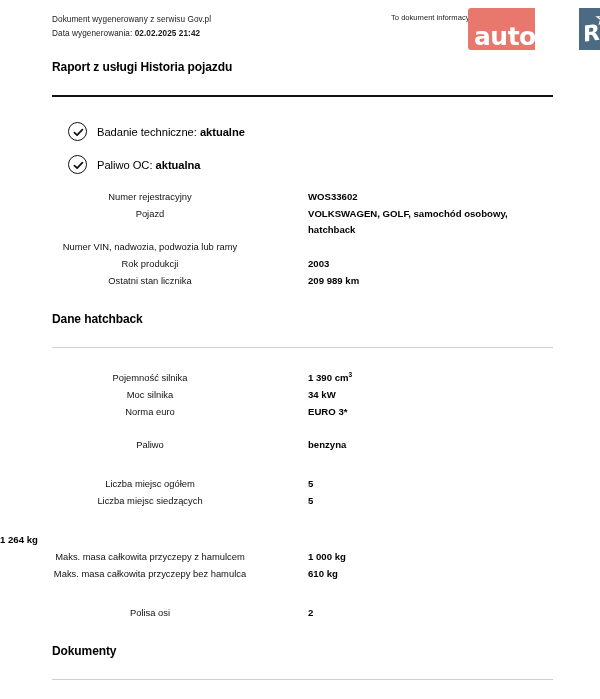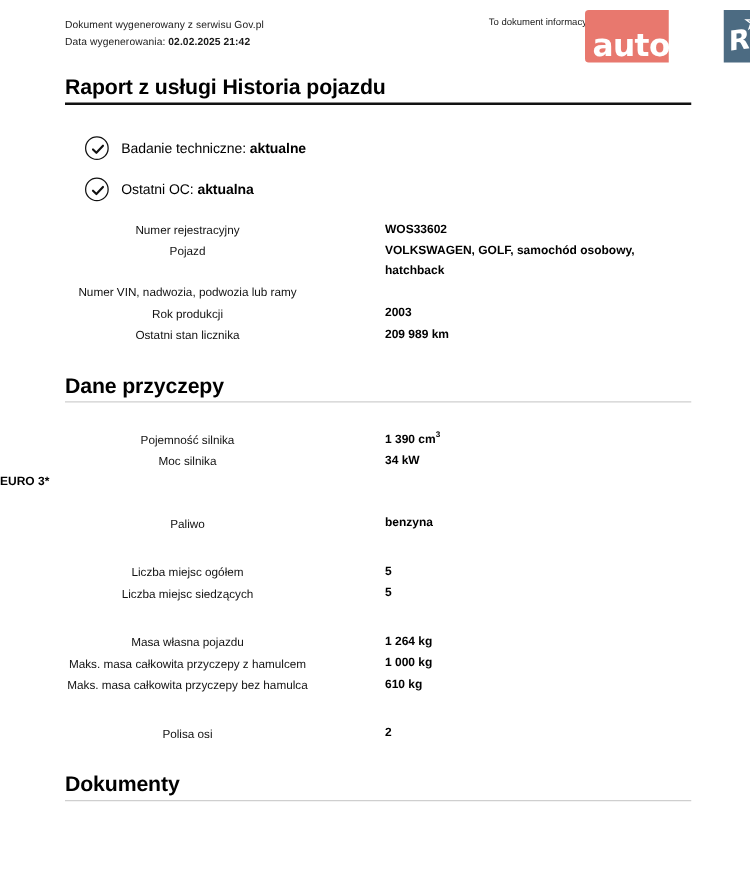--- a/index.html
+++ b/index.html
@@ -104,24 +104,24 @@
     bottom: 1px;
     font-size: 5px;
     color: #c3d2dc;
   }
 
   
   .content { padding: 0 0 0 0; }
 
   .section-title-wrap { padding: 0 47px 0 52px; }
   .section-title {
-    font-size: 17px;
+    font-size: 12px;
     font-weight: bold;
     letter-spacing: -0.1px;
-    padding-bottom: 2px;
+    padding-bottom: 21px;
   }
   .rule-heavy {
     border-top: 2.4px solid #111111;
     margin: 0 47px 0 52px;
   }
   .rule-light {
     border-top: 1.2px solid #cfcfcf;
     margin: 0 47px 0 52px;
   }
 
@@ -225,21 +225,21 @@
       </span>
     </div>
 
     <div class="status-row">
       <span class="check-icon">
         <svg width="13" height="13" viewBox="0 0 13 13">
             <path d="M2.4 6.6 L5.1 9.2 L10.4 3.6" fill="none" stroke="#111" stroke-width="1.7" stroke-linecap="round" stroke-linejoin="round"></path>
           </svg>
       </span>
       <span class="status-text">
-        <span>Ostatni OC:</span>
+        <span>Paliwo OC:</span>
         <b>aktualna</b>
       </span>
     </div>
   </div>
 
   <div class="kv-block">
     <div class="kv-row">
       <div class="kv-label">Numer rejestracyjny</div>
       <div class="kv-value">WOS33602</div>
     </div>
@@ -256,36 +256,37 @@
     </div>
     <div class="kv-row">
       <div class="kv-label">Ostatni stan licznika</div>
       <div class="kv-value">209 989 km</div>
     </div>
   </div>
 
   <div class="spacer-lg"></div>
 
   <div class="section-title-wrap">
-    <div class="section-title">Dane przyczepy</div>
+    <div class="section-title">Dane hatchback</div>
   </div>
   <div class="rule-light"></div>
 
   <div class="spacer-lg"></div>
 
   <div class="kv-block" style="padding-top:0">
     <div class="kv-row">
       <div class="kv-label">Pojemność silnika</div>
       <div class="kv-value"><span>1 390 cm</span><sup>3</sup></div>
     </div>
     <div class="kv-row">
       <div class="kv-label">Moc silnika</div>
       <div class="kv-value">34 kW</div>
     </div>
     <div class="kv-row">
+      <div class="kv-label">Norma euro</div>
       <div class="kv-value">EURO 3*</div>
     </div>
   </div>
 
   <div class="spacer-md"></div>
 
   <div class="kv-block" style="padding-top:0">
     <div class="kv-row">
       <div class="kv-label">Paliwo</div>
       <div class="kv-value">benzyna</div>
@@ -302,21 +303,20 @@
     <div class="kv-row">
       <div class="kv-label">Liczba miejsc siedzących</div>
       <div class="kv-value">5</div>
     </div>
   </div>
 
   <div class="spacer-lg"></div>
 
   <div class="kv-block" style="padding-top:0">
     <div class="kv-row">
-      <div class="kv-label">Masa własna pojazdu</div>
       <div class="kv-value">1 264 kg</div>
     </div>
     <div class="kv-row">
       <div class="kv-label">Maks. masa całkowita przyczepy z hamulcem</div>
       <div class="kv-value">1 000 kg</div>
     </div>
     <div class="kv-row">
       <div class="kv-label">Maks. masa całkowita przyczepy bez hamulca</div>
       <div class="kv-value">610 kg</div>
     </div>

